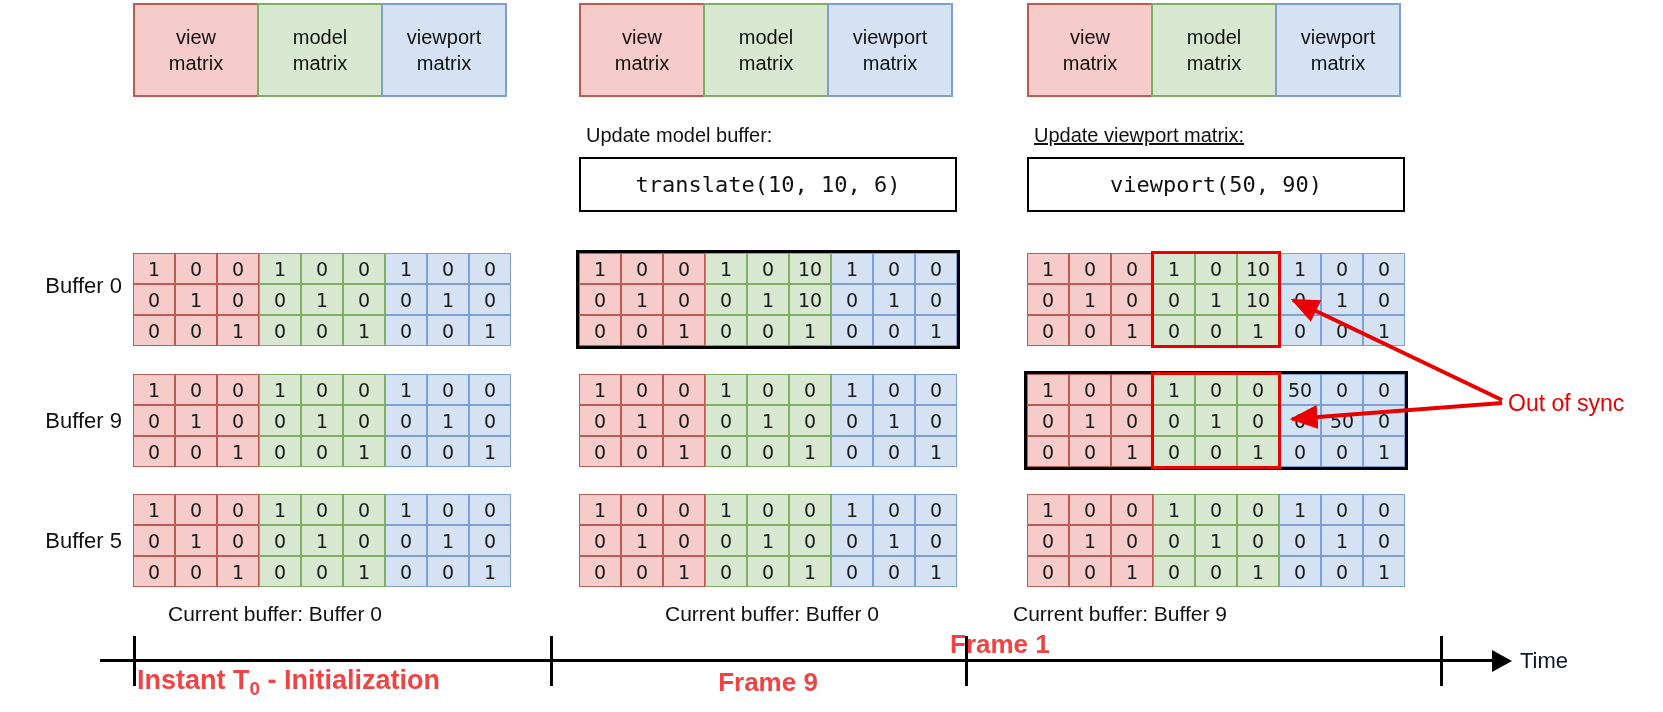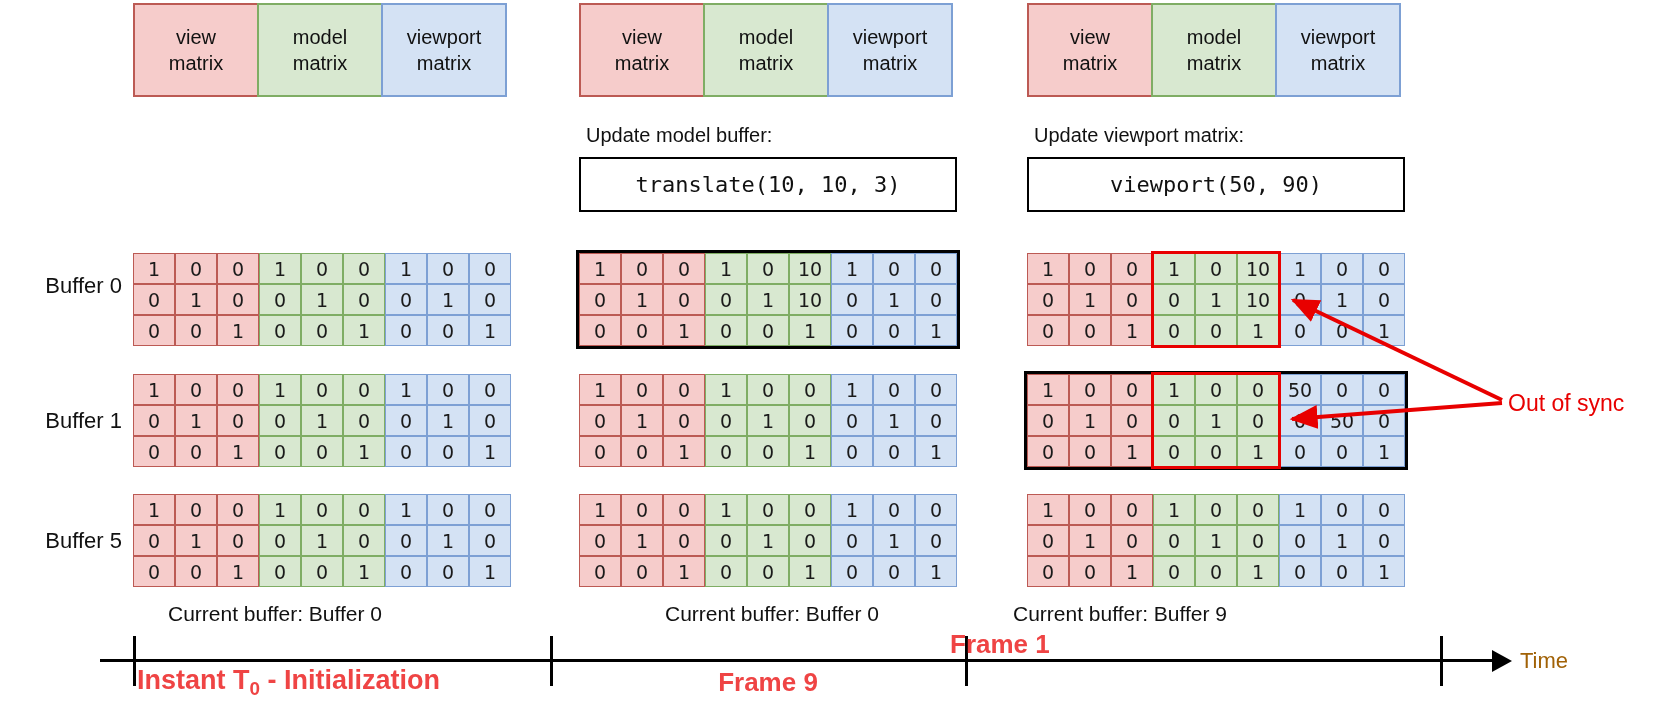--- a/index.html
+++ b/index.html
@@ -44,21 +44,21 @@
   .current-label{width:340px;text-align:center;font-size:21px;color:#111;white-space:nowrap;}
   
   .axis-line{height:3px;background:#000;}
   .tick{width:3px;height:50px;background:#000;}
   .axis-head{
     width:0;height:0;border-left:20px solid #000;
     border-top:11px solid transparent;border-bottom:11px solid transparent;
   }
   .tl-label{font-size:26px;font-weight:bold;color:#ef4444;white-space:nowrap;}
   .tl-label sub{font-size:70%;}
-  .time-label{font-size:22px;color:#a16207;text-align:center;}
+  .time-label{font-size:22px;color:#0f172a;text-align:center;}
   .annotation{font-size:23px;z-index:7;white-space:nowrap;}
   svg.overlay{position:absolute;left:0;top:0;z-index:6;pointer-events:none;}
 </style>
 </head>
 <body>
 
 <div id="columns-root" class="abs" style="left:0;top:0;">
     <div class="abs legend" style="left: 133px; top: 3px;">
       <div class="legend-sec" style="background: rgb(246, 204, 203); border-color: rgb(188, 90, 84);">
         <div>view</div>
@@ -170,21 +170,21 @@
         <div>model</div>
         <div>matrix</div>
       </div>
       <div class="legend-sec" style="background: rgb(212, 226, 244); border-color: rgb(125, 160, 212);">
         <div>viewport</div>
         <div>matrix</div>
       </div>
     </div>
     <div class="abs update-label" style="left: 586px; top: 124px;">Update model buffer:</div>
     <div class="abs update-box" style="left: 579px; top: 157px;">
-      <div class="update-code">translate(10, 10, 3)</div>
+      <div class="update-code">translate(10, 10, 6)</div>
     </div>
     <div class="abs grid framed" style="left: 579px; top: 253px;">
       <div class="cell" style="background: rgb(246, 204, 203); border-color: rgb(188, 90, 84);">1</div>
       <div class="cell" style="background: rgb(246, 204, 203); border-color: rgb(188, 90, 84);">0</div>
       <div class="cell" style="background: rgb(246, 204, 203); border-color: rgb(188, 90, 84);">0</div>
       <div class="cell" style="background: rgb(216, 232, 208); border-color: rgb(127, 173, 100);">1</div>
       <div class="cell" style="background: rgb(216, 232, 208); border-color: rgb(127, 173, 100);">0</div>
       <div class="cell" style="background: rgb(216, 232, 208); border-color: rgb(127, 173, 100);">10</div>
       <div class="cell" style="background: rgb(212, 226, 244); border-color: rgb(125, 160, 212);">1</div>
       <div class="cell" style="background: rgb(212, 226, 244); border-color: rgb(125, 160, 212);">0</div>
@@ -274,21 +274,21 @@
       </div>
       <div class="legend-sec" style="background: rgb(216, 232, 208); border-color: rgb(127, 173, 100);">
         <div>model</div>
         <div>matrix</div>
       </div>
       <div class="legend-sec" style="background: rgb(212, 226, 244); border-color: rgb(125, 160, 212);">
         <div>viewport</div>
         <div>matrix</div>
       </div>
     </div>
-    <div class="abs update-label" style="left: 1034px; top: 124px;">Update viewport matrix:</div>
+    <div class="abs update-label" style="left: 1034px; top: 124px; text-decoration: underline;">Update viewport matrix:</div>
     <div class="abs update-box" style="left: 1027px; top: 157px;">
       <div class="update-code">viewport(50, 90)</div>
     </div>
     <div class="abs grid" style="left: 1027px; top: 253px;">
       <div class="cell" style="background: rgb(246, 204, 203); border-color: rgb(188, 90, 84);">1</div>
       <div class="cell" style="background: rgb(246, 204, 203); border-color: rgb(188, 90, 84);">0</div>
       <div class="cell" style="background: rgb(246, 204, 203); border-color: rgb(188, 90, 84);">0</div>
       <div class="cell" style="background: rgb(216, 232, 208); border-color: rgb(127, 173, 100);">1</div>
       <div class="cell" style="background: rgb(216, 232, 208); border-color: rgb(127, 173, 100);">0</div>
       <div class="cell" style="background: rgb(216, 232, 208); border-color: rgb(127, 173, 100);">10</div>
@@ -371,21 +371,21 @@
       <div class="cell" style="background: rgb(216, 232, 208); border-color: rgb(127, 173, 100);">0</div>
       <div class="cell" style="background: rgb(216, 232, 208); border-color: rgb(127, 173, 100);">1</div>
       <div class="cell" style="background: rgb(212, 226, 244); border-color: rgb(125, 160, 212);">0</div>
       <div class="cell" style="background: rgb(212, 226, 244); border-color: rgb(125, 160, 212);">0</div>
       <div class="cell" style="background: rgb(212, 226, 244); border-color: rgb(125, 160, 212);">1</div>
     </div>
     <div class="abs current-label" style="left: 950px; top: 602px;">Current buffer: Buffer 9</div>
   </div>
 <div id="buffer-labels-root" class="abs" style="left:0;top:0;">
     <div class="abs buffer-label" style="left: 10px; top: 239px;">Buffer 0</div>
-    <div class="abs buffer-label" style="left: 10px; top: 374px;">Buffer 1</div>
+    <div class="abs buffer-label" style="left: 10px; top: 374px;">Buffer 9</div>
     <div class="abs buffer-label" style="left: 10px; top: 494px;">Buffer 5</div>
   </div>
 
 <div class="abs axis-line" style="left:100px;top:659px;width:1398px;"></div>
 <div id="ticks-root" class="abs" style="left:0;top:0;">
     <div class="abs tick" style="left: 133px; top: 636px;"></div>
     <div class="abs tick" style="left: 550px; top: 636px;"></div>
     <div class="abs tick" style="left: 965px; top: 636px;"></div>
     <div class="abs tick" style="left: 1440px; top: 636px;"></div>
   </div>

